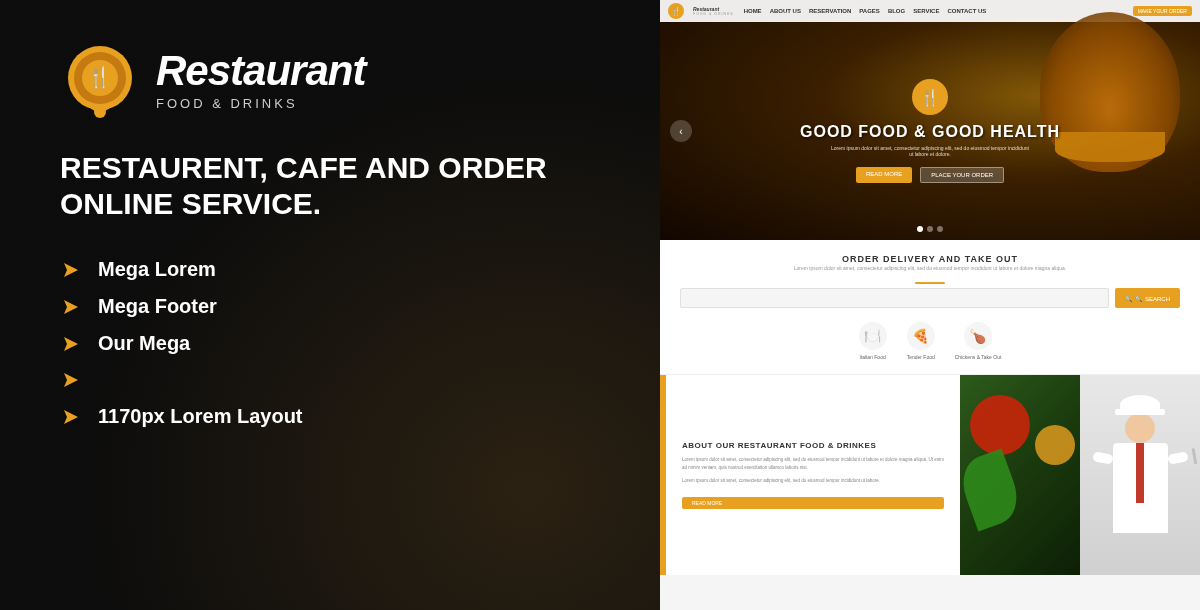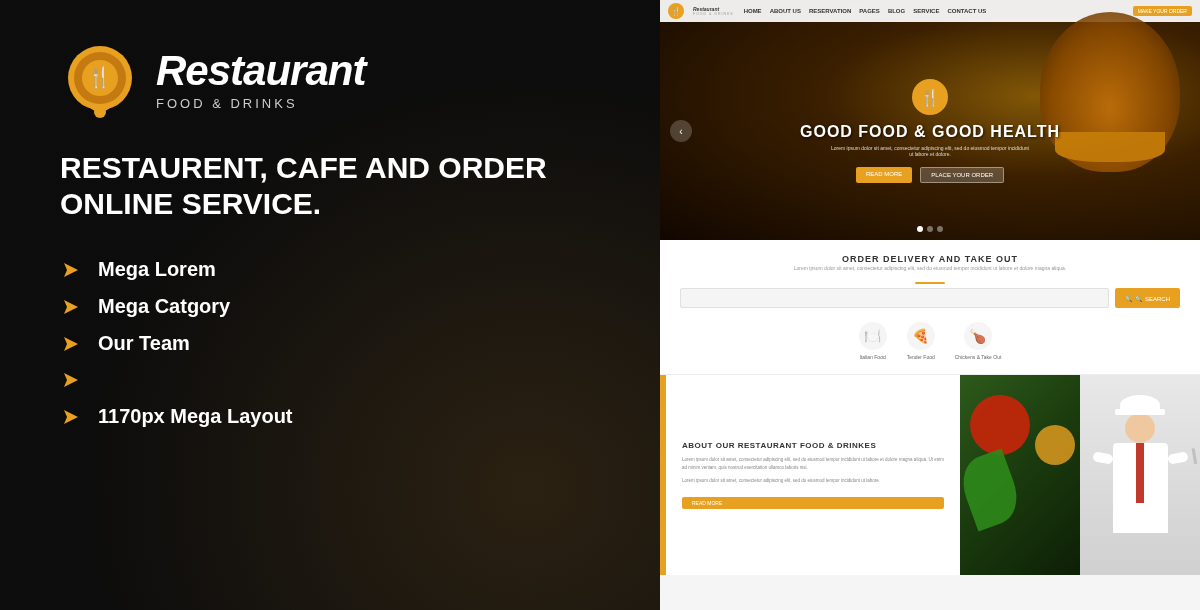--- a/index.html
+++ b/index.html
@@ -525,38 +525,38 @@
     <li class="feature-item">
       <svg class="arrow-icon" viewBox="0 0 22 22">
         <polygon points="4,4 18,11 4,18 7,11" fill="#e8a020"></polygon>
       </svg>
       <span>Mega Lorem</span>
     </li>
     <li class="feature-item">
       <svg class="arrow-icon" viewBox="0 0 22 22">
         <polygon points="4,4 18,11 4,18 7,11" fill="#e8a020"></polygon>
       </svg>
-      <span>Mega Catgory</span>
+      <span>Mega Footer</span>
     </li>
     <li class="feature-item">
       <svg class="arrow-icon" viewBox="0 0 22 22">
         <polygon points="4,4 18,11 4,18 7,11" fill="#e8a020"></polygon>
       </svg>
-      <span>Our Team</span>
+      <span>Our Mega</span>
     </li>
     <li class="feature-item">
       <svg class="arrow-icon" viewBox="0 0 22 22">
         <polygon points="4,4 18,11 4,18 7,11" fill="#e8a020"></polygon>
       </svg>
     </li>
     <li class="feature-item">
       <svg class="arrow-icon" viewBox="0 0 22 22">
         <polygon points="4,4 18,11 4,18 7,11" fill="#e8a020"></polygon>
       </svg>
-      <span>1170px Mega Layout</span>
+      <span>1170px Lorem Layout</span>
     </li>
   </ul>
 </div>
 
 <div class="right-panel">
 
   <div class="preview-hero">
 
     <div class="preview-nav">
       <div class="nav-logo-small">

